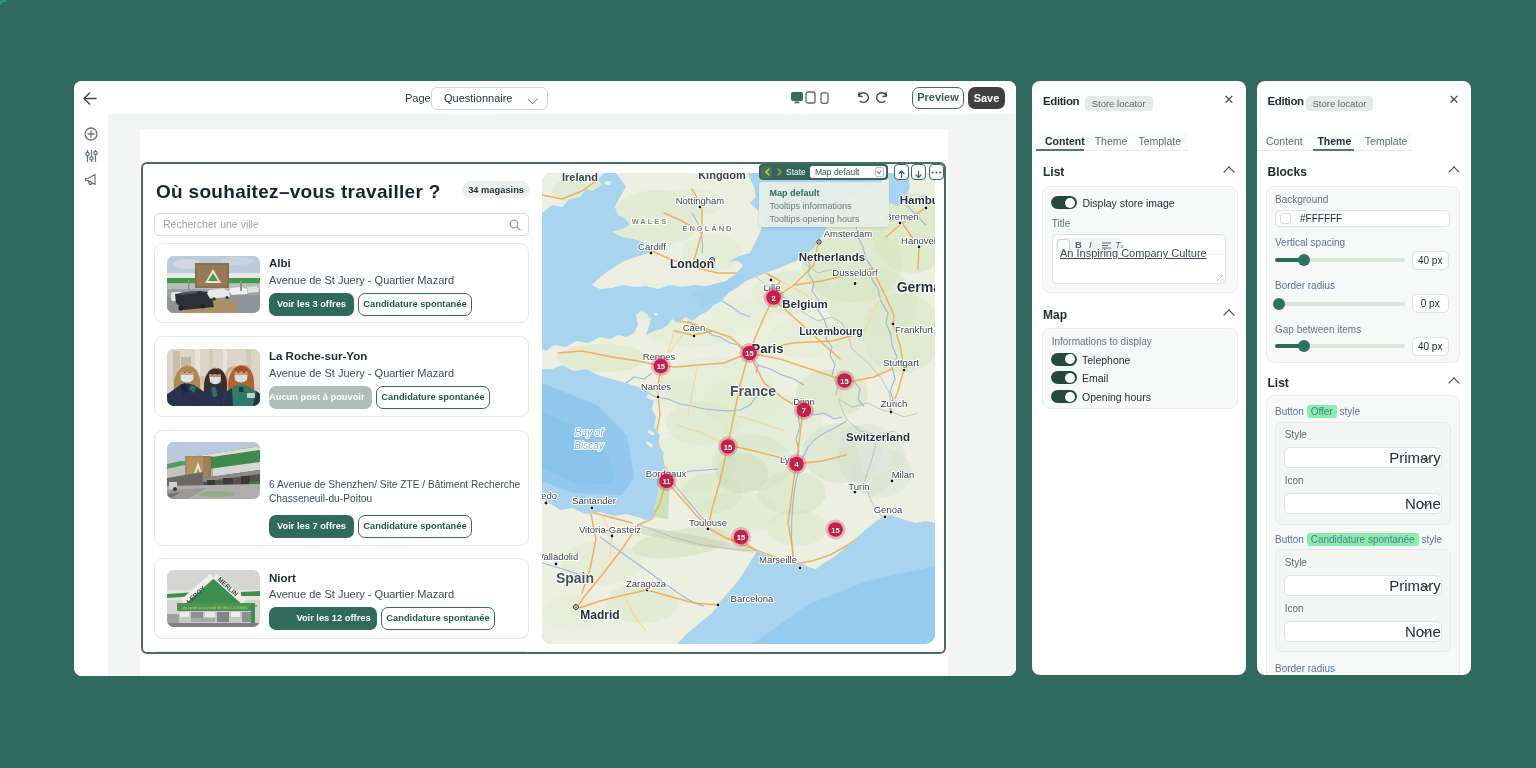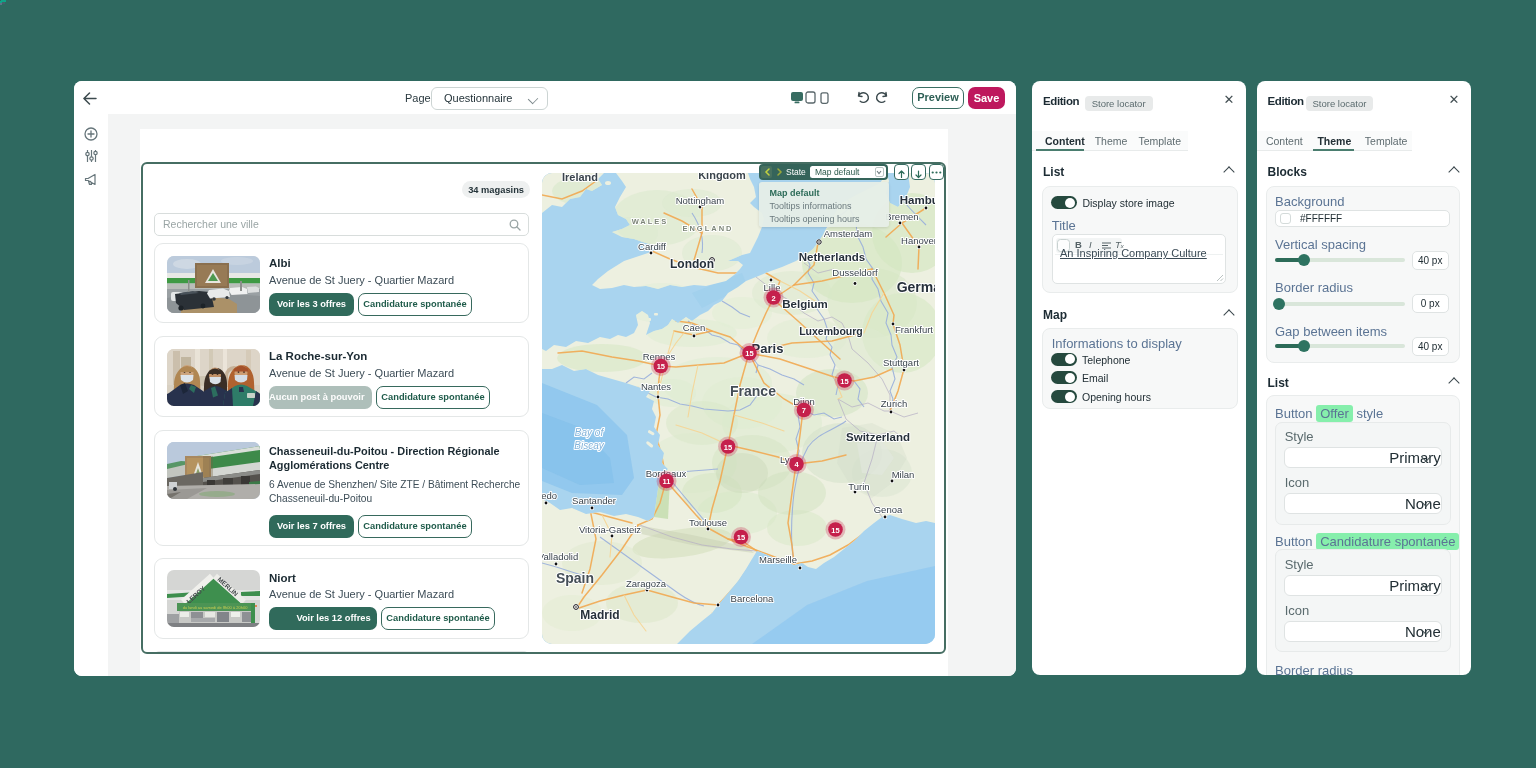--- a/index.html
+++ b/index.html
@@ -11,21 +11,21 @@
 #win { position:absolute; left:74px; top:81px; width:942px; height:595px; background:#fff; border-radius:8px; overflow:hidden; }
 #topbar { position:absolute; left:0; top:0; width:942px; height:33px; background:#fff; }
 #sidebar { position:absolute; left:0; top:33px; width:34px; bottom:0; background:#fff; }
 #canvas { position:absolute; left:34px; top:33px; right:0; bottom:0; background:#f3f4f4; }
 #page { position:absolute; left:31.6px; top:14.7px; width:808.4px; bottom:0; background:#fff; }
 #block { position:absolute; left:66.5px; top:80.5px; width:805.5px; height:492px; border:2px solid #466e63; border-radius:6px; background:#fff; overflow:hidden; }
 #pageLbl { position:absolute; left:331px; top:11px; font-size:11px; color:#2b3a40; }
 #pageSel { position:absolute; left:357px; top:6px; width:117px; height:23px; border:1px solid #ccd4d3; border-radius:6px; font-size:11px; color:#25343a; line-height:21px; padding-left:12px; }
 #pageSel:before { content:""; position:absolute; right:10px; top:8px; width:7px; height:7px; border-left:1.6px solid #7d898c; border-bottom:1.6px solid #7d898c; transform:rotate(-45deg) scale(1,0.85); transform-origin:center; margin-top:-1px; }
 .btn-preview { position:absolute; left:838px; top:6px; width:52px; height:22px; border:1.5px solid #3a6e63; border-radius:7px; color:#2d5f55; font-size:11px; font-weight:bold; text-align:center; line-height:19px; background:#fff; }
-.btn-save { position:absolute; left:894px; top:6px; width:37px; height:22px; background:#be185d; border-radius:7px; color:#fff; font-size:11px; font-weight:bold; text-align:center; line-height:22px; }
+.btn-save { position:absolute; left:894px; top:6px; width:37px; height:22px; background:#404040; border-radius:7px; color:#fff; font-size:11px; font-weight:bold; text-align:center; line-height:22px; }
 
 
 #listcol { position:absolute; left:11.5px; top:-2.5px; width:375px; height:100%; }
 #sl-title { position:absolute; left:2px; top:19.5px; font-size:19px; font-weight:bold; color:#16242c; letter-spacing:0.3px; }
 #sl-badge { position:absolute; right:-1px; top:20px; background:#eef0f0; border-radius:9px; font-size:9.3px; font-weight:bold; color:#25343a; padding:3.5px 6px; }
 #sl-search { position:absolute; left:0; top:52px; width:375px; height:23px; border:1px solid #d8dddc; border-radius:5px; font-size:10.5px; color:#9aa5a5; line-height:21px; padding-left:8px; }
 .card { position:absolute; left:0; width:375px; border:1px solid #e4e7e7; border-radius:9px; background:#fff; overflow:hidden; }
 .cimg { position:absolute; left:11.6px; top:11.5px; width:93px; height:57px; border-radius:7px; overflow:hidden; }
 .cname { position:absolute; left:114px; top:13px; font-size:11.5px; font-weight:bold; color:#1b2a32; white-space:nowrap; }
 .caddr { position:absolute; left:114px; top:29.5px; font-size:11px; color:#3d4d57; white-space:nowrap; }
@@ -50,21 +50,21 @@
 .phead { position:absolute; left:11px; top:14px; font-size:11.5px; font-weight:bold; color:#1c2b33; letter-spacing:-0.4px; }
 .pbadge { position:absolute; top:14.5px; background:#e8eaea; border-radius:4px; font-size:9.5px; color:#5b6b6e; padding:2px 7px; }
 .pclose { position:absolute; right:9px; top:11px; width:16px; height:16px; color:#434f53; font-size:13px; text-align:center; line-height:16px; }
 .tabs { position:absolute; left:0; top:50px; width:155.5px; height:20px; background:#fafbfb; border-bottom:1px solid #e8ebeb; }
 .tab { position:absolute; top:0; font-size:10.5px; color:#5f6c70; }
 .tab.on { color:#222f35; font-weight:bold; }
 .tabline { position:absolute; top:18.6px; height:1.6px; background:#4a7d6f; }
 .sect { position:absolute; left:11px; font-size:12px; font-weight:bold; color:#1c2b33; }
 .chev { position:absolute; width:8px; height:8px; border-left:1.6px solid #39464b; border-top:1.6px solid #39464b; transform:rotate(45deg); }
 .pcard { position:absolute; background:#f7f8f8; border:1px solid #e9ecec; border-radius:8px; }
-.slate { position:absolute; font-size:13px; color:#5b7494; }
+.slate { position:absolute; font-size:10px; color:#5b7494; }
 .toggle { position:absolute; width:25.5px; height:13px; background:#25493e; border-radius:7px; }
 .toggle:after { content:""; position:absolute; right:1.5px; top:1.5px; width:10px; height:10px; background:#fff; border-radius:50%; }
 .tglbl { position:absolute; font-size:10.5px; color:#222f35; }
 .pselect { position:absolute; background:#fff; border:1px solid #dfe3e3; border-radius:6px; font-size:15px; color:#222f35;text-align:right; }
 .pselect:after { content:""; position:absolute; right:9px; top:50%; width:6px; height:6px; border-left:1.5px solid #4a565a; border-bottom:1.5px solid #4a565a; transform:rotate(-45deg) translateY(-50%); margin-top:-2px; }
 .valbox { position:absolute; width:37px; height:19.5px; background:#fff; border:1px solid #dfe3e3; border-radius:5px; font-size:10px; color:#222f35; text-align:center; line-height:18px; }
 .track { position:absolute; height:4px; background:#d9e6da; border-radius:2px; }
 .trackfill { position:absolute; height:4px; background:#2c6b58; border-radius:2px; }
 .knob { position:absolute; width:12px; height:12px; background:#2e7361; border-radius:50%; top:-4px; }
 .badge2 { background:#86efac; border-radius:3px; padding:1px 4px; }
@@ -117,20 +117,21 @@
       </svg>
     <svg class="abs" style="left:10px;top:59px" width="14" height="13" viewBox="0 0 14 13">
         <path d="M1.5 5.5 H4 L11 1.5 V11.5 L4 7.5 H1.5 Z M4.5 8 L5.5 11.5 H7.5 L6.5 7.8" fill="none" stroke="#66757a" stroke-width="1.2" stroke-linejoin="round"></path>
       </svg>
   </div>
   <div id="canvas">
     <div id="page"></div>
   </div>
   <div id="block">
     <div id="listcol">
+      <div id="sl-title">Où souhaitez–vous travailler ?</div>
       <div id="sl-badge">34 magasins</div>
       <div id="sl-search">Rechercher une ville
         <svg class="abs" style="right:7px;top:5px" width="12" height="12" viewBox="0 0 12 12">
             <circle cx="5" cy="5" r="3.8" fill="none" stroke="#9aa5a5" stroke-width="1.3"></circle>
             <path d="M8 8 L11 11" stroke="#9aa5a5" stroke-width="1.3" stroke-linecap="round"></path>
           </svg>
       </div>
 
       <div class="card" style="top:82.3px;height:80.2px;">
         <div class="cimg" id="ph1">
@@ -244,21 +245,20 @@
 <polygon points="82,40 93,39 93,46 82,46" fill="#3c7a48"></polygon>
 <polygon points="0,36 36,30 36,50 0,52" fill="#6b6862"></polygon>
 <polygon points="0,44 93,42 93,57 0,57" fill="#b0aeaa"></polygon>
 <polygon points="0,48 40,46 20,57 0,57" fill="#9b9995"></polygon>
 <polygon points="0,52 14,50 2,57 0,57" fill="#75726c"></polygon>
 <ellipse cx="50" cy="52" rx="18" ry="3" fill="#86a878" opacity="0.6"></ellipse>
 <rect x="2" y="40" width="8" height="7" fill="#cfd2d4"></rect>
 <circle cx="8" cy="47" r="2" fill="#2e3338"></circle>
 </svg>
           </div>
-        <div class="cname" style="line-height:14px;font-size:10.9px;">Chasseneuil-du-Poitou - Direction Régionale<br>Agglomérations Centre</div>
         <div class="caddr" style="top:47px;line-height:14.5px;font-size:10.2px;">6 Avenue de Shenzhen/ Site ZTE / Bâtiment Recherche<br>Chasseneuil-du-Poitou</div>
         <div class="cbtns" style="top:84px;">
             <span class="bf">Voir les 7 offres</span>
             <span class="bo">Candidature spontanée</span>
           </div>
       </div>
       <div class="card" style="top:396.5px;height:81.6px;">
         <div class="cimg" id="ph4">
             <svg width="93" height="57" viewBox="0 0 93 57" style="display:block">
 <rect width="93" height="57" fill="#d5d6d4"></rect>

